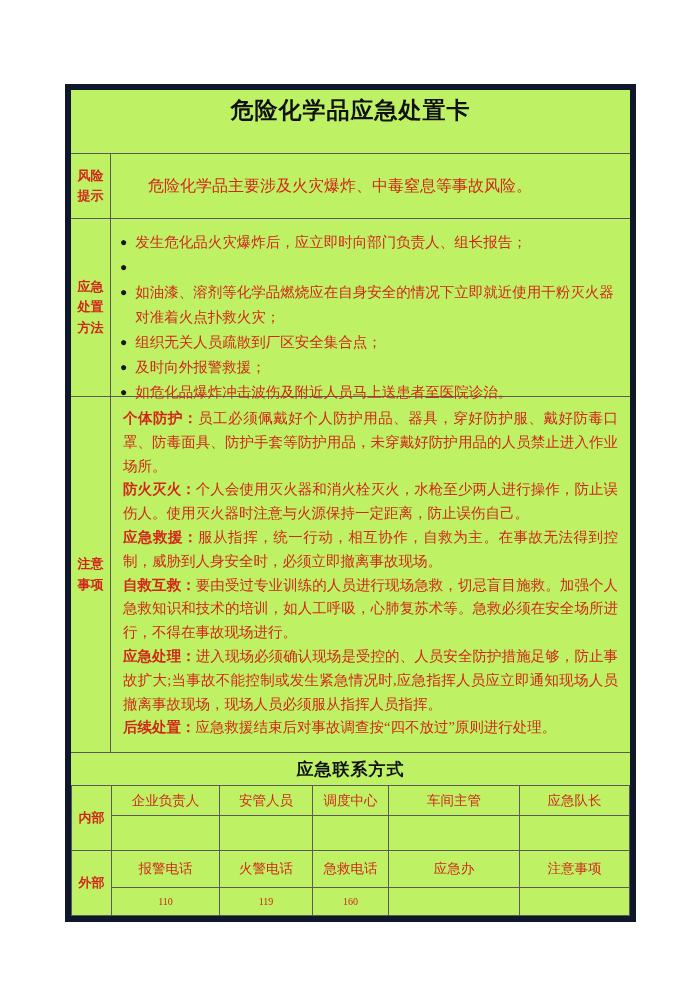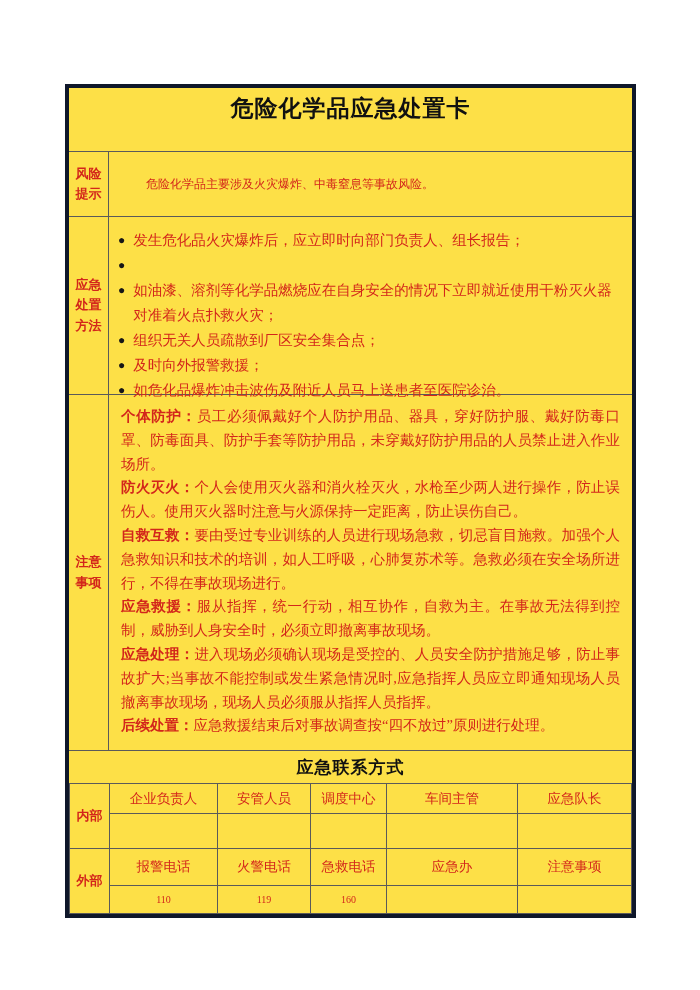--- a/index.html
+++ b/index.html
@@ -7,22 +7,22 @@
   body {
     width: 700px; height: 990px;
     font-family: "Liberation Serif", "DejaVu Serif", serif;
     position: relative;
     overflow: hidden;
   }
   .doc {
     position: absolute;
     left: 65px; top: 84px;
     width: 571px;
-    border: 4px solid #0f172a;
-    background: #fde047;
+    border: 6px solid #0f172a;
+    background: #bef264;
     color: #d3261b;
   }
   .title-row {
     height: 41px;
     display: flex; align-items: center; justify-content: center;
     font-family: "Liberation Sans", "DejaVu Sans", sans-serif;
     font-weight: bold;
     font-size: 23px;
     color: #111111;
     letter-spacing: 1px;
@@ -42,21 +42,21 @@
     line-height: 1.55;
     padding: 2px 6px;
     word-break: break-all;
     color: #d3261b;
   }
   .content-cell { flex: 1 1 auto; min-width: 0; }
   .risk-row { height: 65px; margin-top: 22px; }
   .risk-row .content-cell {
     display: flex; align-items: center;
     padding-left: 37px; padding-right: 10px;
-    font-size: 12px;
+    font-size: 16px;
   }
   .disposal-row { height: 178px; }
   .disposal-row .content-cell { padding: 11px 12px 0 9px; }
   .bullet-line {
     display: flex;
     line-height: 25px;
     font-size: 14.5px;
   }
   .bullet-dot {
     flex: 0 0 auto;
@@ -139,22 +139,22 @@
         <span>如危化品爆炸冲击波伤及附近人员马上送患者至医院诊治。</span>
       </div>
     </div>
   </div>
 
   <div class="row notes-row">
     <div class="label-cell">注意事项</div>
     <div class="content-cell">
       <p class="note-para"><span class="note-head">个体防护：</span><span>员工必须佩戴好个人防护用品、器具，穿好防护服、戴好防毒口罩、防毒面具、防护手套等防护用品，未穿戴好防护用品的人员禁止进入作业场所。</span></p>
       <p class="note-para"><span class="note-head">防火灭火：</span><span>个人会使用灭火器和消火栓灭火，水枪至少两人进行操作，防止误伤人。使用灭火器时注意与火源保持一定距离，防止误伤自己。</span></p>
+      <p class="note-para"><span class="note-head">应急救援：</span><span>服从指挥，统一行动，相互协作，自救为主。在事故无法得到控制，威胁到人身安全时，必须立即撤离事故现场。</span></p>
       <p class="note-para"><span class="note-head">自救互救：</span><span>要由受过专业训练的人员进行现场急救，切忌盲目施救。加强个人急救知识和技术的培训，如人工呼吸，心肺复苏术等。急救必须在安全场所进行，不得在事故现场进行。</span></p>
-      <p class="note-para"><span class="note-head">应急救援：</span><span>服从指挥，统一行动，相互协作，自救为主。在事故无法得到控制，威胁到人身安全时，必须立即撤离事故现场。</span></p>
       <p class="note-para"><span class="note-head">应急处理：</span><span>进入现场必须确认现场是受控的、人员安全防护措施足够，防止事故扩大;当事故不能控制或发生紧急情况时,应急指挥人员应立即通知现场人员撤离事故现场，现场人员必须服从指挥人员指挥。</span></p>
       <p class="note-para"><span class="note-head">后续处置：</span><span>应急救援结束后对事故调查按“四不放过”原则进行处理。</span></p>
     </div>
   </div>
 
   <div class="contact-header">应急联系方式</div>
 
   <table class="contact-table">
     <colgroup>
       <col style="width:40px">

